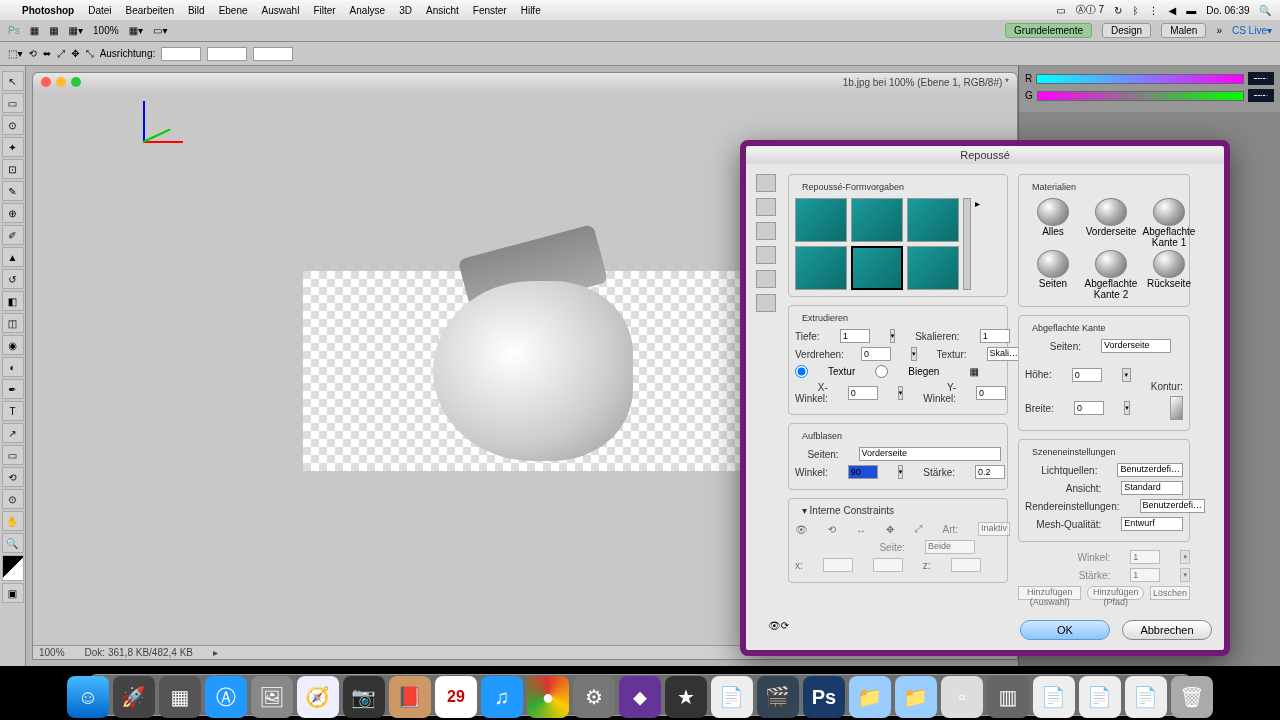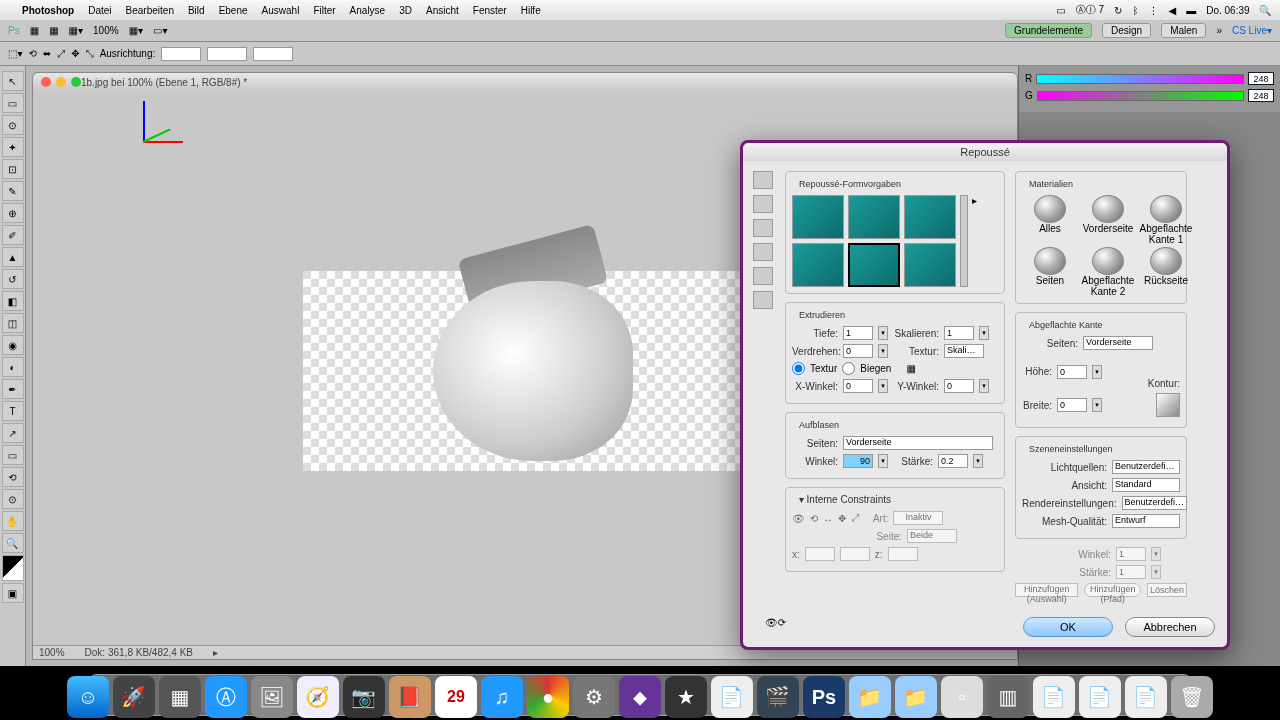--- a/index.html
+++ b/index.html
@@ -17,52 +17,52 @@
 .toolbar2 input{width:40px;height:14px;border:1px solid #999;font-size:9px;}
 .workspace{position:absolute;top:66px;left:0;right:0;bottom:54px;background:#b8b8b8;display:flex;}
 .tools{width:26px;background:#c8c8c8;border-right:1px solid #888;display:flex;flex-direction:column;padding-top:4px;}
 .tool{width:22px;height:20px;margin:1px auto;background:#d0d0d0;border:1px solid #aaa;font-size:10px;display:flex;align-items:center;justify-content:center;}
 .docarea{flex:1;position:relative;}
 .docwin{position:absolute;left:6px;top:6px;right:0;bottom:6px;background:#c8c8c8;border:1px solid #888;border-radius:6px 6px 0 0;}
 .titlebar{height:18px;background:linear-gradient(#e8e8e8,#c8c8c8);border-radius:6px 6px 0 0;display:flex;align-items:center;padding:0 8px;font-size:10px;color:#444;}
 .traffic{display:flex;gap:5px;}
 .tl{width:10px;height:10px;border-radius:50%;}
 .tl.r{background:#ff5f57;}.tl.y{background:#ffbd2e;}.tl.g{background:#28c940;}
-.titlebar .title{flex:1;text-align:left;}
+.titlebar .title{flex:1;text-align:right;}
 .canvas{position:absolute;top:18px;left:0;right:0;bottom:14px;background:#c8c8c8;}
 .checker{position:absolute;left:270px;top:180px;width:440px;height:200px;background:repeating-conic-gradient(#fff 0 25%,#ddd 0 50%) 0 0/16px 16px;}
 .shape{position:absolute;left:130px;top:10px;width:200px;height:180px;background:radial-gradient(ellipse at 40% 40%,#fff,#ccc 60%,#999);border-radius:50% 40% 40% 50%;}
 .shape2{position:absolute;left:160px;top:-30px;width:140px;height:60px;background:linear-gradient(#888,#aaa);border-radius:8px;transform:rotate(-15deg);}
 .axis{position:absolute;left:90px;top:40px;}
 .ax{position:absolute;width:2px;height:40px;background:#00f;left:20px;top:-30px;}
 .axy{position:absolute;width:40px;height:2px;background:#f00;left:20px;top:10px;}
 .axz{position:absolute;width:30px;height:2px;background:#0c0;left:20px;top:10px;transform:rotate(-25deg);transform-origin:left;}
 .statusbar{position:absolute;bottom:0;left:0;right:0;height:14px;background:#d0d0d0;border-top:1px solid #999;font-size:9px;padding:0 6px;color:#444;display:flex;align-items:center;gap:20px;}
 .panels{width:262px;background:#878787;border-left:1px solid #666;}
 .ptabs{height:18px;background:#7a7a7a;display:flex;font-size:9px;}
 .ptab{padding:2px 8px;color:#ddd;border-right:1px solid #666;}
 .ptab.active{background:#969696;color:#000;}
 .pbody{padding:6px;background:#969696;}
 .slider-row{display:flex;align-items:center;gap:4px;margin-bottom:4px;font-size:9px;}
 .slider-row .track{flex:1;height:10px;background:linear-gradient(to right,#0ff,#f0f);border:1px solid #666;}
-.slider-row input{width:26px;height:13px;border:1px solid #0f172a;font-size:9px;text-align:center;}
-
-.dialog{position:absolute;left:740px;top:140px;width:490px;background:#e8e8e8;border:3px solid #701a75;border-radius:8px;box-shadow:0 8px 30px rgba(0,0,0,.5);}
+.slider-row input{width:26px;height:13px;border:6px solid #0f172a;font-size:9px;text-align:center;}
+
+.dialog{position:absolute;left:740px;top:140px;width:490px;background:#e8e8e8;border:6px solid #701a75;border-radius:8px;box-shadow:0 8px 30px rgba(0,0,0,.5);}
 .dtitle{height:18px;background:linear-gradient(#f4f4f4,#d8d8d8);border-radius:8px 8px 0 0;text-align:center;font-size:11px;line-height:18px;color:#333;}
 .dbody{padding:10px;display:flex;gap:10px;}
 .dleft{width:22px;display:flex;flex-direction:column;gap:6px;}
 .dleft .ico{width:20px;height:18px;background:#ccc;border:1px solid #999;}
 .dcenter{width:220px;}
 .dright{width:172px;}
 .gbox{border:1px solid #bbb;border-radius:4px;padding:6px;margin-bottom:8px;background:#e8e8e8;}
 .gtitle{font-size:9px;color:#333;margin:-10px 0 6px 4px;background:#e8e8e8;display:inline-block;padding:0 3px;}
 .presets{display:grid;grid-template-columns:repeat(3,52px);gap:4px;}
 .preset{width:52px;height:44px;background:linear-gradient(135deg,#1a9b9b,#0d6b6b);border:1px solid #999;}
 .preset.sel{border:2px solid #000;}
-.frow{display:flex;align-items:center;gap:5px;margin-bottom:4px;font-size:9px;}
+.frow{display:flex;align-items:center;gap:20px;margin-bottom:4px;font-size:9px;}
 .frow label{width:46px;text-align:right;color:#333;}
 .frow input[type=text]{width:30px;height:14px;border:1px solid #999;font-size:9px;padding:0 2px;}
 .frow .spin{width:10px;height:14px;border:1px solid #999;background:#ddd;font-size:7px;display:flex;align-items:center;justify-content:center;}
 .frow select,.sel-field{height:14px;border:1px solid #999;font-size:9px;background:#fff;padding:0 2px;}
 .matgrid{display:grid;grid-template-columns:repeat(3,56px);gap:2px;font-size:8px;text-align:center;}
 .matgrid .m{display:flex;flex-direction:column;align-items:center;}
 .matgrid .ball{width:32px;height:28px;background:radial-gradient(circle at 35% 30%,#fff,#aaa 50%,#666);border-radius:50%;border:1px solid #888;}
 .dbuttons{display:flex;gap:12px;justify-content:flex-end;padding:6px 12px 10px;}
 .dbtn{width:90px;height:20px;border:1px solid #888;border-radius:10px;background:linear-gradient(#fff,#ddd);font-size:11px;}
 .dbtn.ok{background:linear-gradient(#cfe8ff,#8ec5ff);border-color:#5a9bd5;}
@@ -271,21 +271,21 @@
       </div>
 
       <div class="gbox">
         <div class="gtitle">Aufblasen</div>
         <div class="frow">
           <label>Seiten:</label>
           <div class="sel-field" style="width:150px;">Vorderseite</div>
         </div>
         <div class="frow">
           <label>Winkel:</label>
-          <input type="text" style="background: #7dd3fc; text-align: right;" value="90">
+          <input type="text" style="background: #1d4ed8;" value="90">
             <div class="spin">▾</div>
           <label style="width:40px;">Stärke:</label>
           <input type="text" value="0.2" style="">
             <div class="spin">▾</div>
         </div>
       </div>
 
       <div class="gbox">
         <div class="gtitle"><span>▾</span> <span>Interne Constraints</span></div>
         <div class="frow" style="opacity:.55;">

